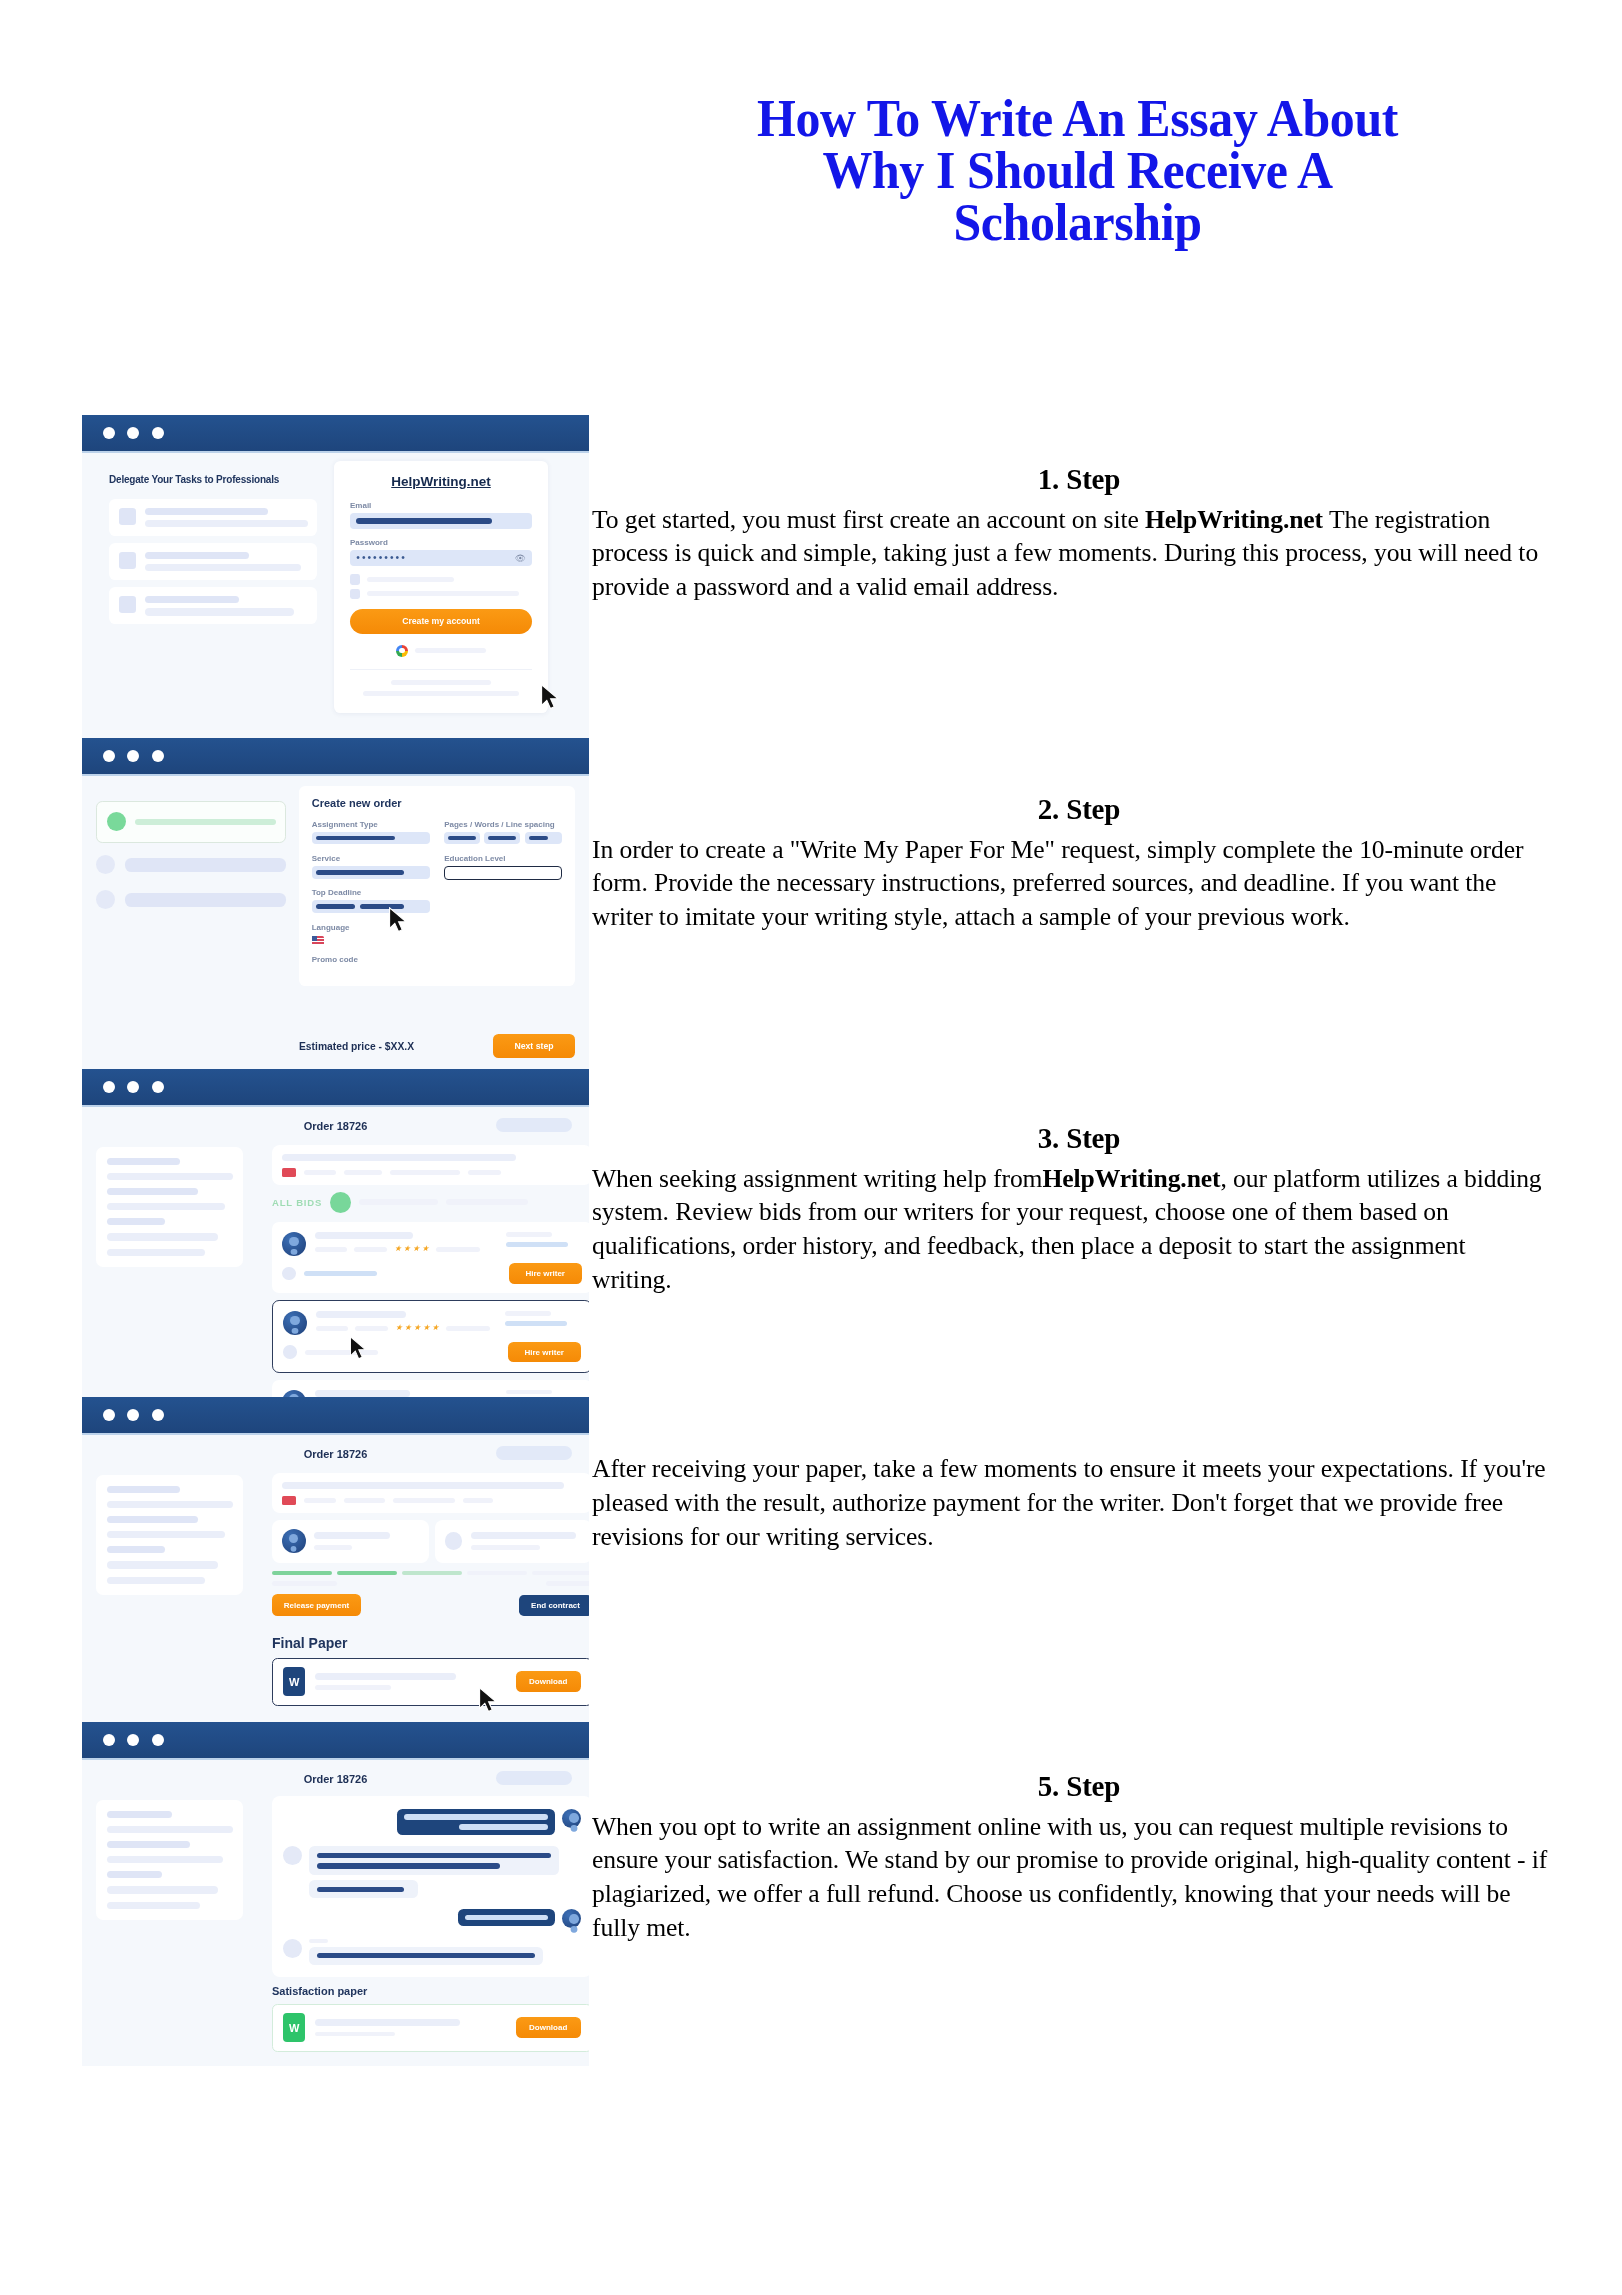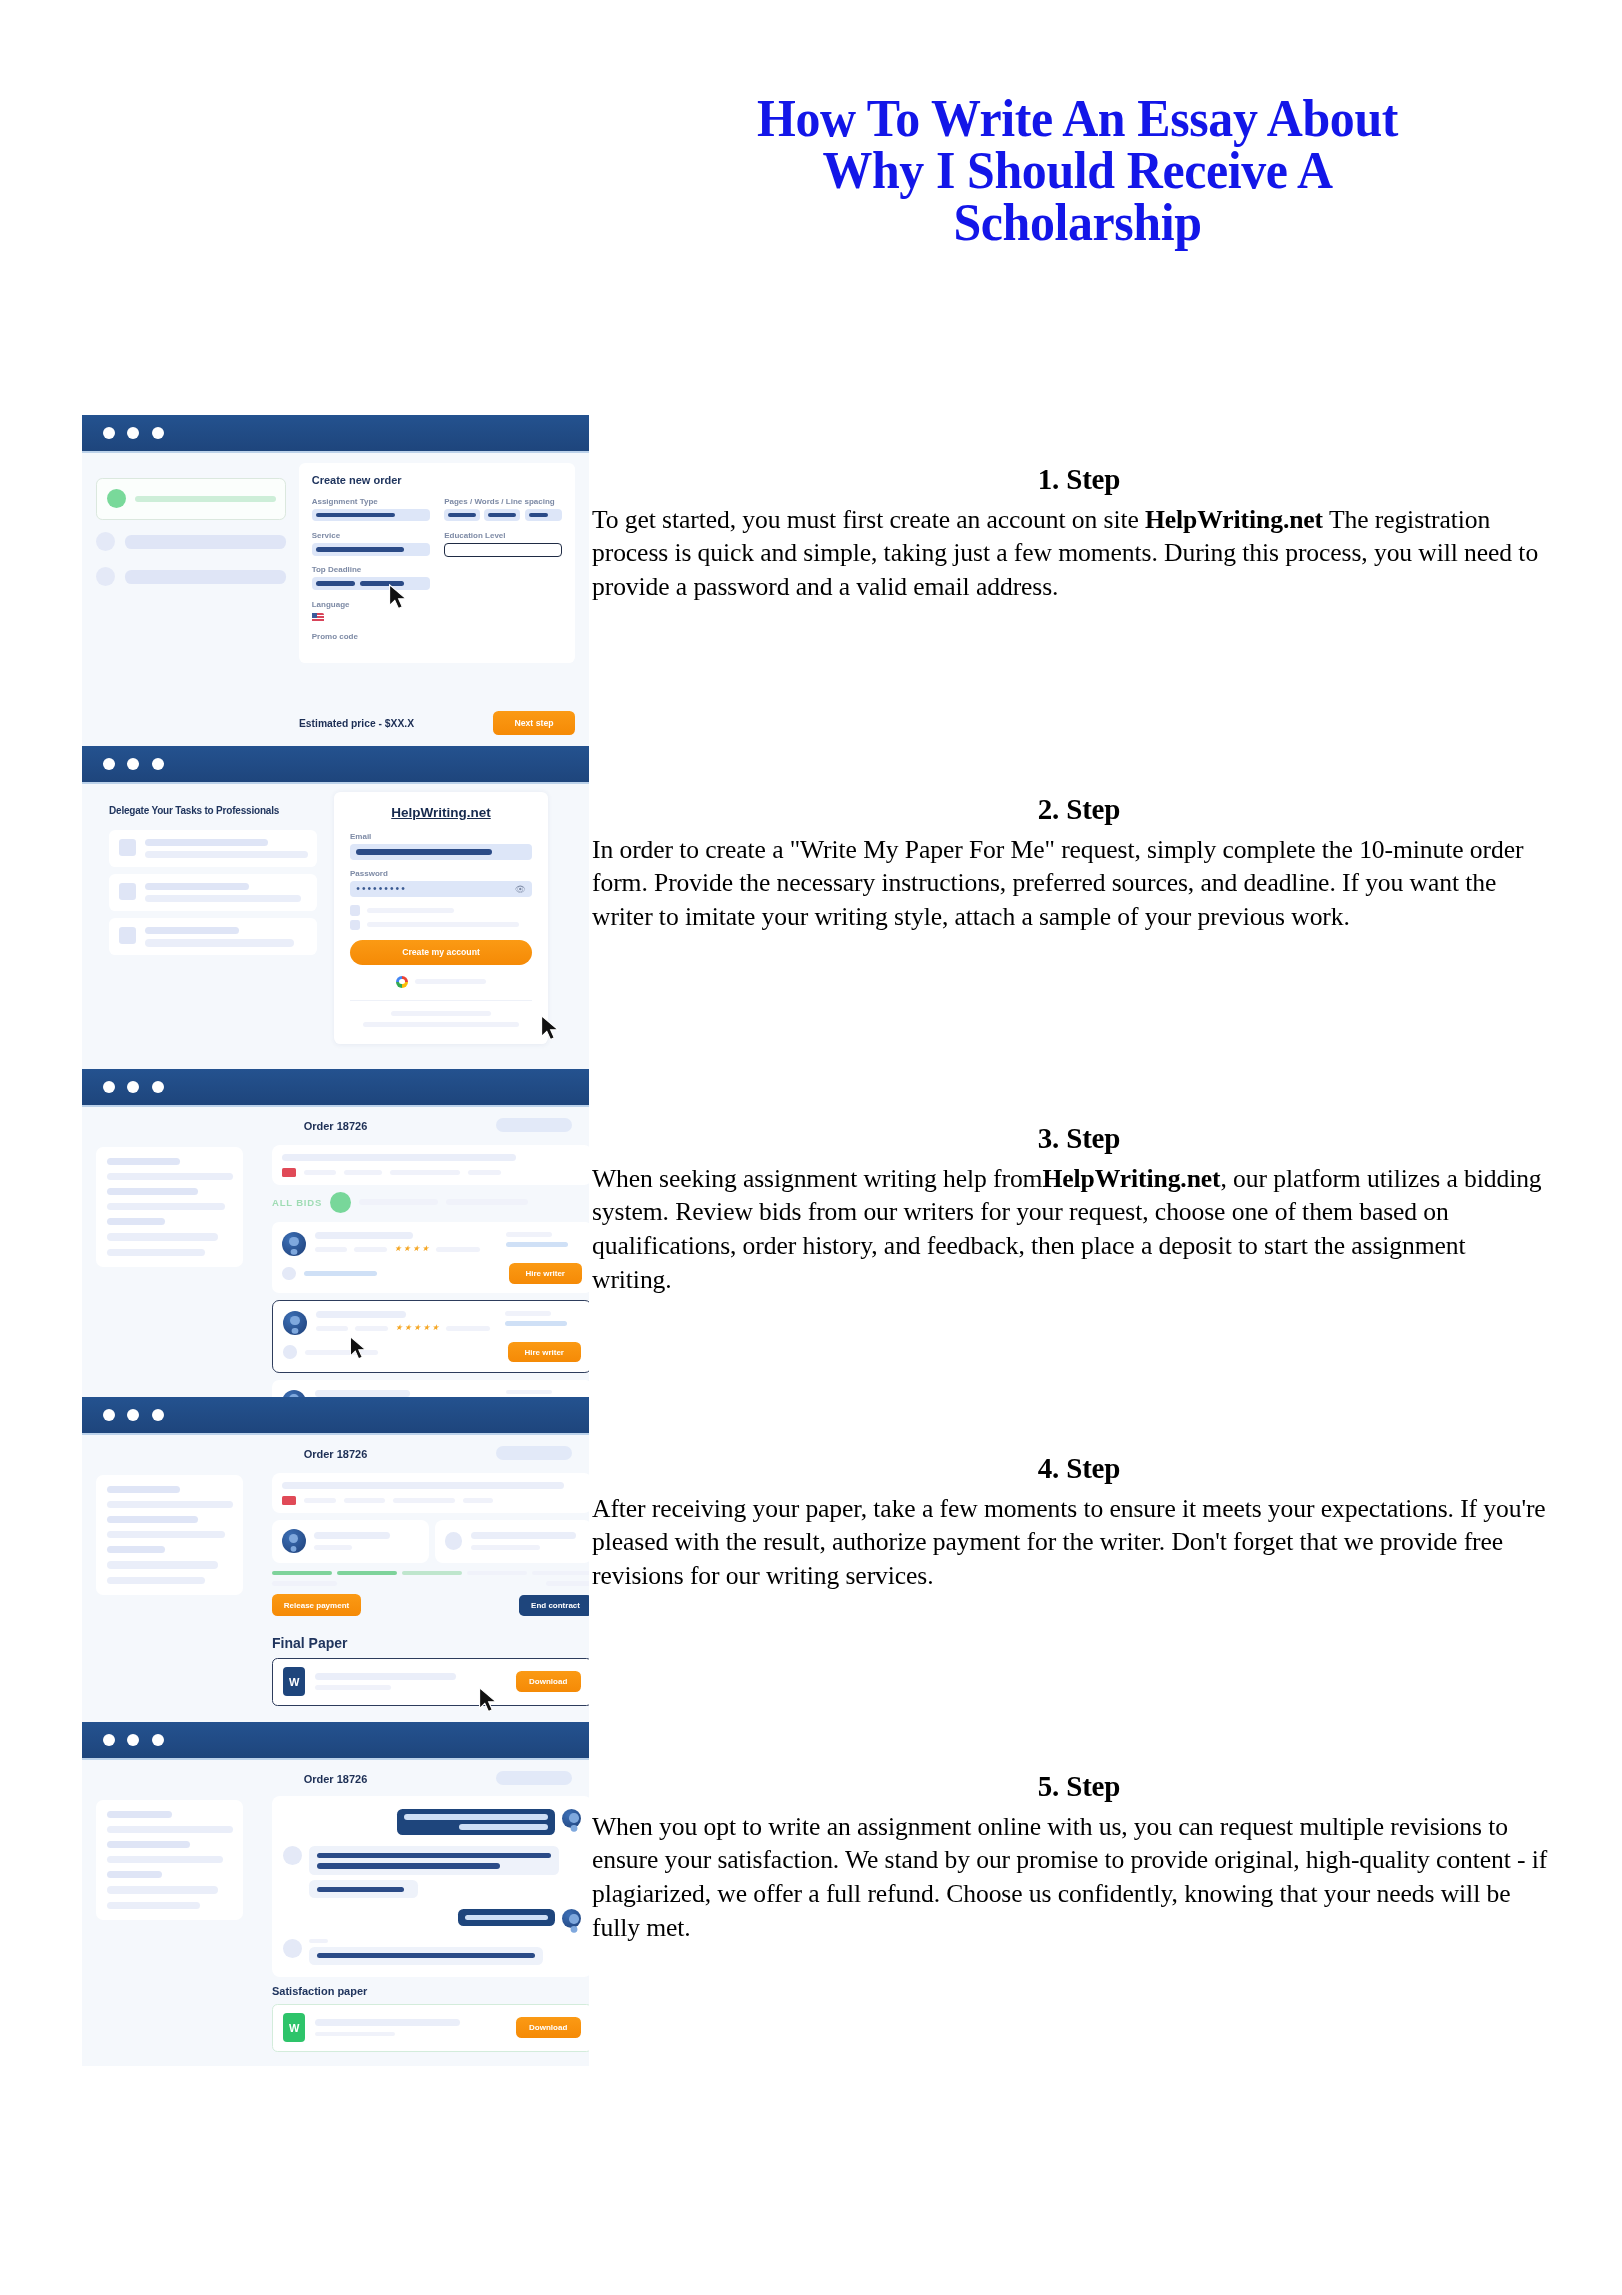--- a/index.html
+++ b/index.html
@@ -213,32 +213,102 @@
       <div class="step-heading">2. Step</div>
       <div class="step-body"><span>In order to create a "Write My Paper For Me" request, simply complete the 10-minute order form. Provide the necessary instructions, preferred sources, and deadline. If you want the writer to imitate your writing style, attach a sample of your previous work.</span><b></b><span></span></div>
     </div>
 
     <div class="step-block" style="top:659px;">
       <div class="step-heading">3. Step</div>
       <div class="step-body"><span>When seeking assignment writing help from</span><b>HelpWriting.net</b><span>, our platform utilizes a bidding system. Review bids from our writers for your request, choose one of them based on qualifications, order history, and feedback, then place a deposit to start the assignment writing.</span></div>
     </div>
 
     <div class="step-block" style="top:989px;">
-      <div class="step-heading">4. Step</div>
       <div class="step-body"><span>After receiving your paper, take a few moments to ensure it meets your expectations. If you're pleased with the result, authorize payment for the writer. Don't forget that we provide free revisions for our writing services.</span><b></b><span></span></div>
     </div>
 
     <div class="step-block" style="top:1307px;">
       <div class="step-heading">5. Step</div>
       <div class="step-body"><span>When you opt to write an assignment online with us, you can request multiple revisions to ensure your satisfaction. We stand by our promise to provide original, high-quality content - if plagiarized, we offer a full refund. Choose us confidently, knowing that your needs will be fully met.</span><b></b><span></span></div>
     </div>
 
   </div>
 
   <div class="shots">
+
+    <div class="shot" style="height:323px;">
+      <div class="shot-bar">
+        <span class="dot"></span>
+        <span class="dot"></span>
+        <span class="dot"></span>
+      </div>
+      <div class="shot-body" style="height:285px;">
+
+        <div class="p1-left">
+          <div class="hdr p1-title">Delegate Your Tasks to Professionals</div>
+          <div class="p1-row">
+            <div class="sq" style="width:17.4px;height:17.4px;"></div>
+            <div style="flex:1;">
+                <div class="bar" style="width:76%;margin-bottom:5.5px;"></div>
+                <div class="bar light" style="width:100%;"></div>
+              </div>
+          </div>
+          <div class="p1-row">
+            <div class="sq" style="width:17.4px;height:17.4px;"></div>
+            <div style="flex:1;">
+                <div class="bar" style="width:64%;margin-bottom:5.5px;"></div>
+                <div class="bar light" style="width:96%;"></div>
+              </div>
+          </div>
+          <div class="p1-row">
+            <div class="sq" style="width:17.4px;height:17.4px;"></div>
+            <div style="flex:1;">
+                <div class="bar" style="width:58%;margin-bottom:5.5px;"></div>
+                <div class="bar light" style="width:92%;"></div>
+              </div>
+          </div>
+        </div>
+
+        <div class="p1-right">
+          <div class="p1-brand">HelpWriting.net</div>
+          <div class="lbl">Email</div>
+          <div class="field">
+              <div class="bar dark" style="width:80%;height:5.5px;"></div>
+            </div>
+          <div class="lbl">Password</div>
+          <div class="field">
+            <span class="dots">•••••••••</span>
+            <span class="eye">👁</span>
+          </div>
+          <div style="display:flex;align-items:center;gap:6.3px;margin:7.1px 0 4px;">
+            <div class="sq" style="width:10.3px;height:10.3px;border-radius:2.4px;"></div>
+            <div class="bar pale" style="width:48%;height:4.8px;"></div>
+          </div>
+          <div style="display:flex;align-items:center;gap:6.3px;margin-bottom:9.5px;">
+            <div class="sq" style="width:10.3px;height:10.3px;border-radius:2.4px;"></div>
+            <div class="bar pale" style="width:84%;height:4.8px;"></div>
+          </div>
+          <div class="btn-orange" style="height:25px;font-size:8.7px;border-radius:12.7px;">Create my account</div>
+          <div class="g-row">
+            <span class="g-icon"></span>
+            <div class="bar pale" style="width:71px;height:4.8px;"></div>
+          </div>
+          <div style="margin-top:12.7px;border-top:0.8px solid #eef1f8;padding-top:9.5px;">
+            <div class="bar pale" style="width:55%;height:4.8px;margin:0 auto 6.3px;"></div>
+            <div class="bar pale" style="width:86%;height:4.8px;margin:0 auto;"></div>
+          </div>
+        </div>
+
+        <div class="cursor" style="left:458px;top:231px;">
+          <svg width="20.6" height="27" viewBox="0 0 26 34">
+              <path d="M2 1 L2 27 L8.6 20.6 L13.2 31 L18 28.8 L13.4 18.7 L22.5 18.5 Z" fill="#111" stroke="#fff" stroke-width="1.4"></path>
+            </svg>
+        </div>
+      </div>
+    </div>
 
     <div class="shot" style="height:331px;">
       <div class="shot-bar">
         <span class="dot"></span>
         <span class="dot"></span>
         <span class="dot"></span>
       </div>
       <div class="shot-body" style="height:293px;">
 
         <div class="p2-left">
@@ -305,91 +375,20 @@
         </div>
 
         <div class="cursor" style="left:306px;top:131px;">
           <svg width="20.6" height="27" viewBox="0 0 26 34">
               <path d="M2 1 L2 27 L8.6 20.6 L13.2 31 L18 28.8 L13.4 18.7 L22.5 18.5 Z" fill="#111" stroke="#fff" stroke-width="1.4"></path>
             </svg>
         </div>
       </div>
     </div>
 
-    <div class="shot" style="height:323px;">
-      <div class="shot-bar">
-        <span class="dot"></span>
-        <span class="dot"></span>
-        <span class="dot"></span>
-      </div>
-      <div class="shot-body" style="height:285px;">
-
-        <div class="p1-left">
-          <div class="hdr p1-title">Delegate Your Tasks to Professionals</div>
-          <div class="p1-row">
-            <div class="sq" style="width:17.4px;height:17.4px;"></div>
-            <div style="flex:1;">
-                <div class="bar" style="width:76%;margin-bottom:5.5px;"></div>
-                <div class="bar light" style="width:100%;"></div>
-              </div>
-          </div>
-          <div class="p1-row">
-            <div class="sq" style="width:17.4px;height:17.4px;"></div>
-            <div style="flex:1;">
-                <div class="bar" style="width:64%;margin-bottom:5.5px;"></div>
-                <div class="bar light" style="width:96%;"></div>
-              </div>
-          </div>
-          <div class="p1-row">
-            <div class="sq" style="width:17.4px;height:17.4px;"></div>
-            <div style="flex:1;">
-                <div class="bar" style="width:58%;margin-bottom:5.5px;"></div>
-                <div class="bar light" style="width:92%;"></div>
-              </div>
-          </div>
-        </div>
-
-        <div class="p1-right">
-          <div class="p1-brand">HelpWriting.net</div>
-          <div class="lbl">Email</div>
-          <div class="field">
-              <div class="bar dark" style="width:80%;height:5.5px;"></div>
-            </div>
-          <div class="lbl">Password</div>
-          <div class="field">
-            <span class="dots">•••••••••</span>
-            <span class="eye">👁</span>
-          </div>
-          <div style="display:flex;align-items:center;gap:6.3px;margin:7.1px 0 4px;">
-            <div class="sq" style="width:10.3px;height:10.3px;border-radius:2.4px;"></div>
-            <div class="bar pale" style="width:48%;height:4.8px;"></div>
-          </div>
-          <div style="display:flex;align-items:center;gap:6.3px;margin-bottom:9.5px;">
-            <div class="sq" style="width:10.3px;height:10.3px;border-radius:2.4px;"></div>
-            <div class="bar pale" style="width:84%;height:4.8px;"></div>
-          </div>
-          <div class="btn-orange" style="height:25px;font-size:8.7px;border-radius:12.7px;">Create my account</div>
-          <div class="g-row">
-            <span class="g-icon"></span>
-            <div class="bar pale" style="width:71px;height:4.8px;"></div>
-          </div>
-          <div style="margin-top:12.7px;border-top:0.8px solid #eef1f8;padding-top:9.5px;">
-            <div class="bar pale" style="width:55%;height:4.8px;margin:0 auto 6.3px;"></div>
-            <div class="bar pale" style="width:86%;height:4.8px;margin:0 auto;"></div>
-          </div>
-        </div>
-
-        <div class="cursor" style="left:458px;top:231px;">
-          <svg width="20.6" height="27" viewBox="0 0 26 34">
-              <path d="M2 1 L2 27 L8.6 20.6 L13.2 31 L18 28.8 L13.4 18.7 L22.5 18.5 Z" fill="#111" stroke="#fff" stroke-width="1.4"></path>
-            </svg>
-        </div>
-      </div>
-    </div>
-
     <div class="shot" style="height:328px;">
       <div class="shot-bar">
         <span class="dot"></span>
         <span class="dot"></span>
         <span class="dot"></span>
       </div>
       <div class="shot-body" style="height:290px;">
         <div class="ord-head">
           <span class="ord-title">Order 18726</span>
         </div>

